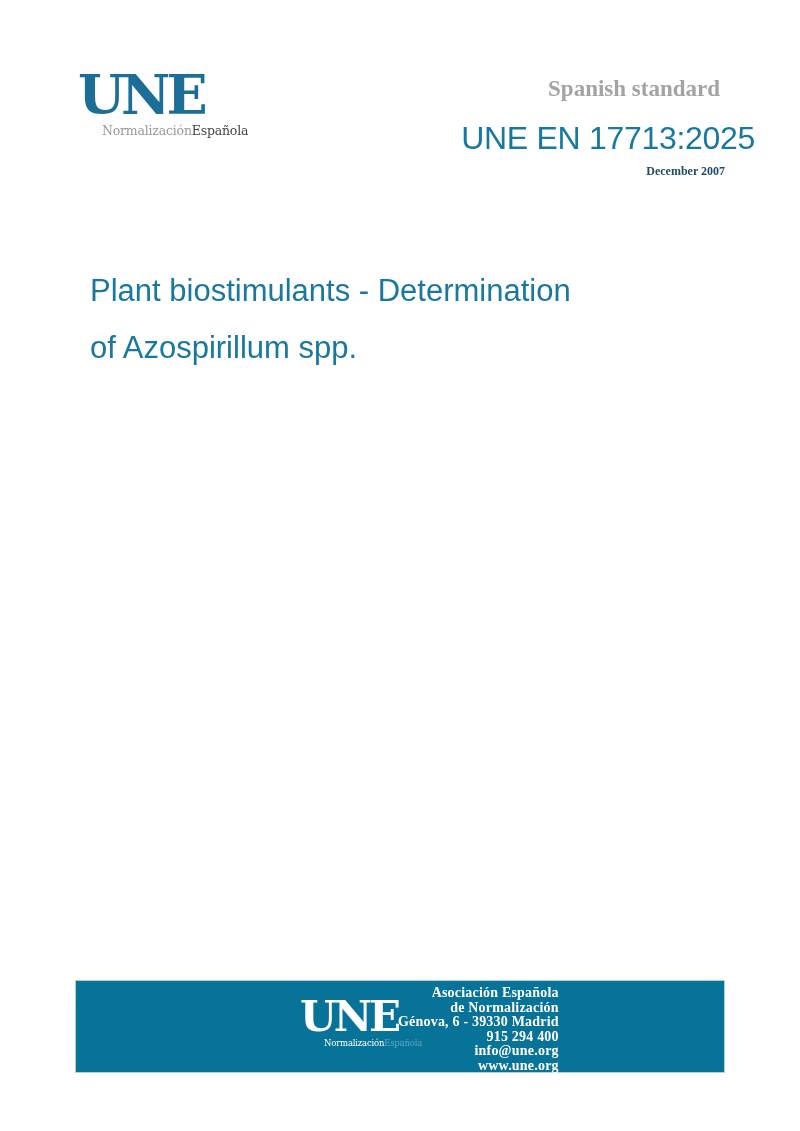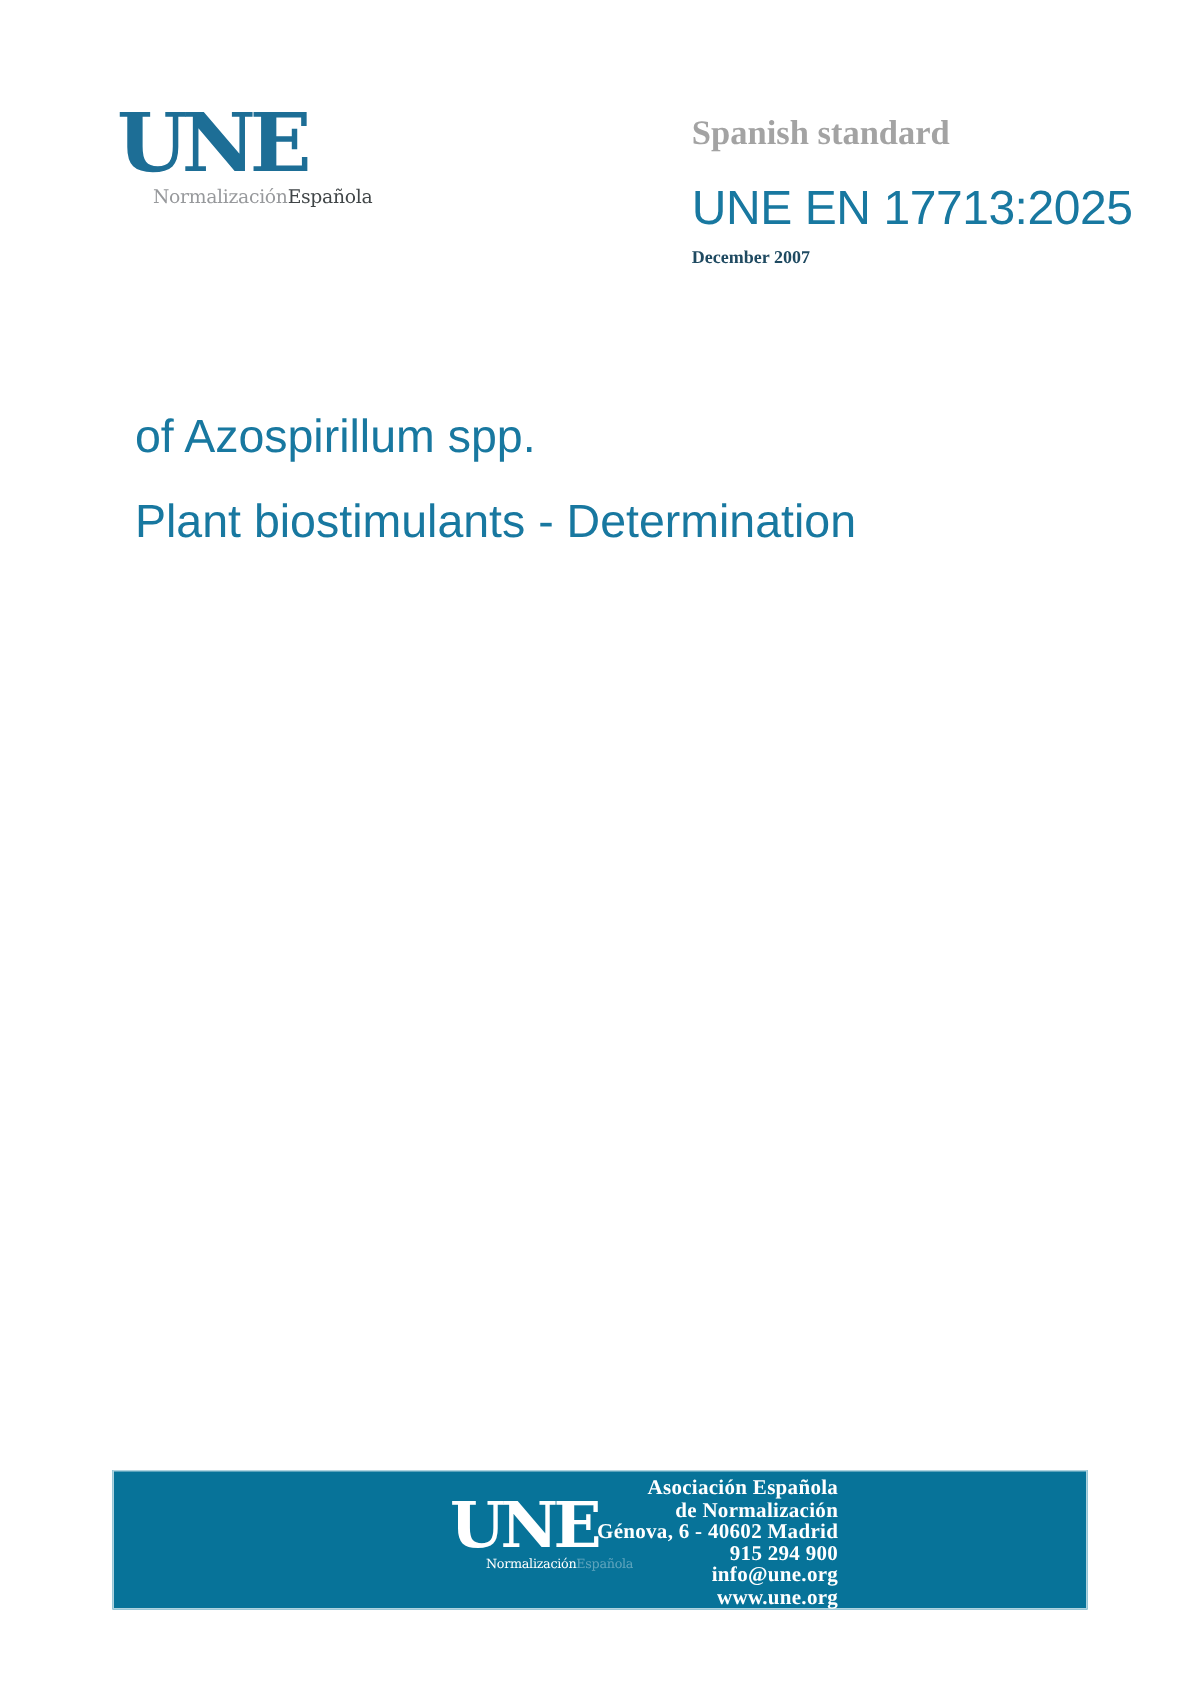--- a/index.html
+++ b/index.html
@@ -46,21 +46,21 @@
     white-space:nowrap;
   }
   .une-tagline .t1{color:var(--tagline_gray);margin-left:24px;}
   .une-tagline .t2{color:var(--tagline_dark);}
 
   
   .header-meta{
     position:absolute;
     top:76px;
     right:45px;
-    text-align:left;
+    text-align:right;
   }
   .std-label{
     font-family:"Liberation Serif",serif;
     font-weight:bold;
     font-size:23px;
     line-height:1.1;
     color:var(--label_gray);
     padding-right:35px;
   }
   .std-code{
@@ -144,37 +144,37 @@
     </div>
   </div>
 
   <div class="header-meta">
     <div class="std-label">Spanish standard</div>
     <div class="std-code">UNE EN 17713:2025</div>
     <div class="std-date">December 2007</div>
   </div>
 
   <div class="doc-title">
+    <div>Plant biostimulants - Determination</div>
     <div>of Azospirillum spp.</div>
-    <div>Plant biostimulants - Determination</div>
   </div>
 
   <div class="footer-bar">
 
     <div class="footer-logo">
       <div class="une-text">UNE</div>
       <div class="une-tagline">
         <span class="t1">Normalización</span><span class="t2">Española</span>
       </div>
     </div>
 
     <div class="footer-address">
       <div>Asociación Española</div>
       <div>de Normalización</div>
-      <div>Génova, 6 - 40602 Madrid</div>
-      <div>915 294 900</div>
+      <div>Génova, 6 - 39330 Madrid</div>
+      <div>915 294 400</div>
       <div>info@une.org</div>
       <div>www.une.org</div>
     </div>
 
   </div>
 
 </div>
 
 </body></html>

